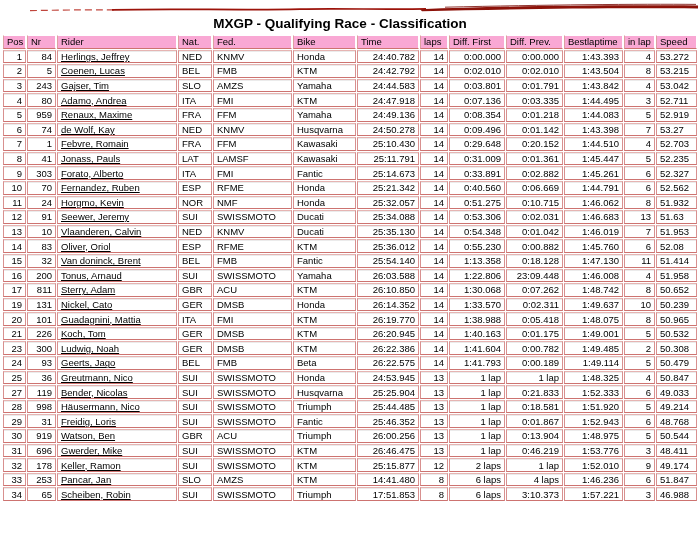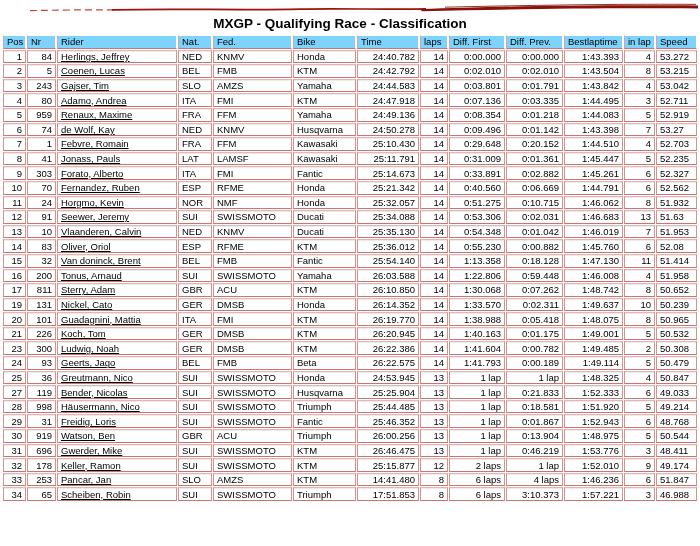--- a/index.html
+++ b/index.html
@@ -16,21 +16,21 @@
   }
   table.results {
     table-layout:fixed; width:696px; margin:0 2px;
     border-collapse:separate; border-spacing:1px;
   }
   th, td {
     box-sizing:border-box; height:13.6px; padding:0 3px;
     font-size:9.5px; line-height:11px; white-space:nowrap; overflow:hidden;
   }
   th {
-    font-weight:normal; text-align:left; background:#7dd3fc;
+    font-weight:normal; text-align:left; background:#f9a8d4;
     border:1px solid #fff; border-left-color:#dca0a0; border-bottom-color:#cd7370;
   }
   td {
     background:#fff;
     border:1px solid #d8908f;
     border-top-color:#e6b4b2;
     border-bottom-color:#cd7370;
     box-shadow: inset 0 1px 0 rgba(110,110,110,0.14);
   }
   .al { text-align:left; }
@@ -313,21 +313,21 @@
         <tr>
           <td class="ar">16</td>
           <td class="ar">200</td>
           <td class="al"><span class="rider-link">Tonus, Arnaud</span></td>
           <td class="al">SUI</td>
           <td class="al">SWISSMOTO</td>
           <td class="al">Yamaha</td>
           <td class="ar">26:03.588</td>
           <td class="ar">14</td>
           <td class="ar">1:22.806</td>
-          <td class="ar">0:59.448</td>
+          <td class="ar">23:09.448</td>
           <td class="ar">1:46.008</td>
           <td class="ar">4</td>
           <td class="al">51.958</td>
         </tr>
         <tr>
           <td class="ar">17</td>
           <td class="ar">811</td>
           <td class="al"><span class="rider-link">Sterry, Adam</span></td>
           <td class="al">GBR</td>
           <td class="al">ACU</td>

